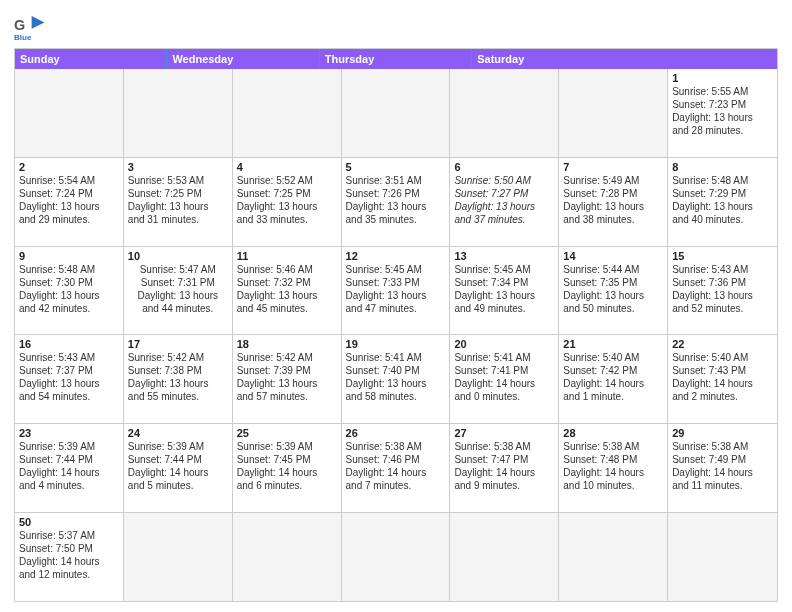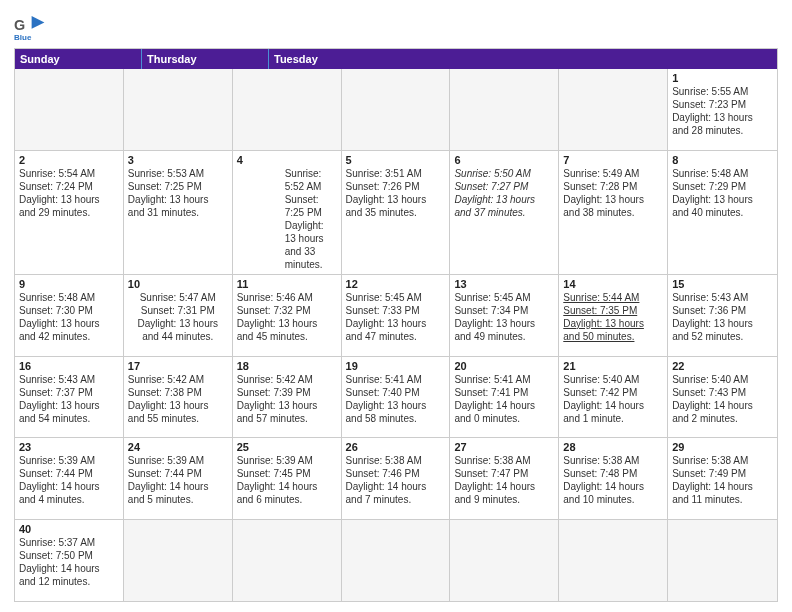--- a/index.html
+++ b/index.html
@@ -57,22 +57,22 @@
       color: #444;
     }
     .calendar {
       flex: 1;
       display: flex;
       flex-direction: column;
       border: 1px solid #ccc;
     }
     .cal-header {
       display: grid;
-      grid-template-columns: repeat(6, 1fr);
-      background: #4c1d95;
+      grid-template-columns: repeat(5, 1fr);
+      background: #8b5cf6;
     }
     .cal-header-cell {
       color: white;
       font-size: 11px;
       font-weight: bold;
       padding: 4px 5px;
       text-align: left;
       border-right: 1px solid #4a8fd4;
     }
     .cal-header-cell:last-child { border-right: none; }
@@ -131,22 +131,23 @@
     </div>
     <div class="title-block">
       <div class="month-title"></div>
       <div class="subtitle"></div>
     </div>
   </div>
 
   <div class="calendar">
     <div class="cal-header">
     <div class="cal-header-cell">Sunday</div>
+        <div class="cal-header-cell">Wednesday</div>
         <div class="cal-header-cell">Thursday</div>
-        <div class="cal-header-cell">Tuesday</div>
+        <div class="cal-header-cell">Saturday</div>
       </div>
     <div class="cal-body">
     <div class="cal-row">
           <div class="cal-cell empty"></div>
           <div class="cal-cell empty"></div>
           <div class="cal-cell empty"></div>
           <div class="cal-cell empty"></div>
           <div class="cal-cell empty"></div>
           <div class="cal-cell empty"></div>
           <div class="cal-cell">
@@ -167,21 +168,21 @@
           </div>
           <div class="cal-cell">
             <span class="day-num">3</span>
             <div class="cell-text" style="white-space: pre-line;">Sunrise: 5:53 AM
 Sunset: 7:25 PM
 Daylight: 13 hours
 and 31 minutes.</div>
           </div>
           <div class="cal-cell">
             <span class="day-num">4</span>
-            <div class="cell-text" style="white-space: pre-line; margin-left: 48px;">Sunrise: 5:52 AM
+            <div class="cell-text" style="white-space: pre-line;">Sunrise: 5:52 AM
 Sunset: 7:25 PM
 Daylight: 13 hours
 and 33 minutes.</div>
           </div>
           <div class="cal-cell">
             <span class="day-num">5</span>
             <div class="cell-text" style="white-space: pre-line;">Sunrise: 3:51 AM
 Sunset: 7:26 PM
 Daylight: 13 hours
 and 35 minutes.</div>
@@ -239,21 +240,21 @@
           </div>
           <div class="cal-cell">
             <span class="day-num">13</span>
             <div class="cell-text" style="white-space: pre-line;">Sunrise: 5:45 AM
 Sunset: 7:34 PM
 Daylight: 13 hours
 and 49 minutes.</div>
           </div>
           <div class="cal-cell">
             <span class="day-num">14</span>
-            <div class="cell-text" style="white-space: pre-line; text-decoration: underline;">Sunrise: 5:44 AM
+            <div class="cell-text" style="white-space: pre-line;">Sunrise: 5:44 AM
 Sunset: 7:35 PM
 Daylight: 13 hours
 and 50 minutes.</div>
           </div>
           <div class="cal-cell">
             <span class="day-num">15</span>
             <div class="cell-text" style="white-space: pre-line;">Sunrise: 5:43 AM
 Sunset: 7:36 PM
 Daylight: 13 hours
 and 52 minutes.</div>
@@ -356,21 +357,21 @@
           <div class="cal-cell">
             <span class="day-num">29</span>
             <div class="cell-text" style="white-space: pre-line;">Sunrise: 5:38 AM
 Sunset: 7:49 PM
 Daylight: 14 hours
 and 11 minutes.</div>
           </div>
         </div>
         <div class="cal-row">
           <div class="cal-cell">
-            <span class="day-num">40</span>
+            <span class="day-num">50</span>
             <div class="cell-text" style="white-space: pre-line;">Sunrise: 5:37 AM
 Sunset: 7:50 PM
 Daylight: 14 hours
 and 12 minutes.</div>
           </div>
           <div class="cal-cell empty"></div>
           <div class="cal-cell empty"></div>
           <div class="cal-cell empty"></div>
           <div class="cal-cell empty"></div>
           <div class="cal-cell empty"></div>

